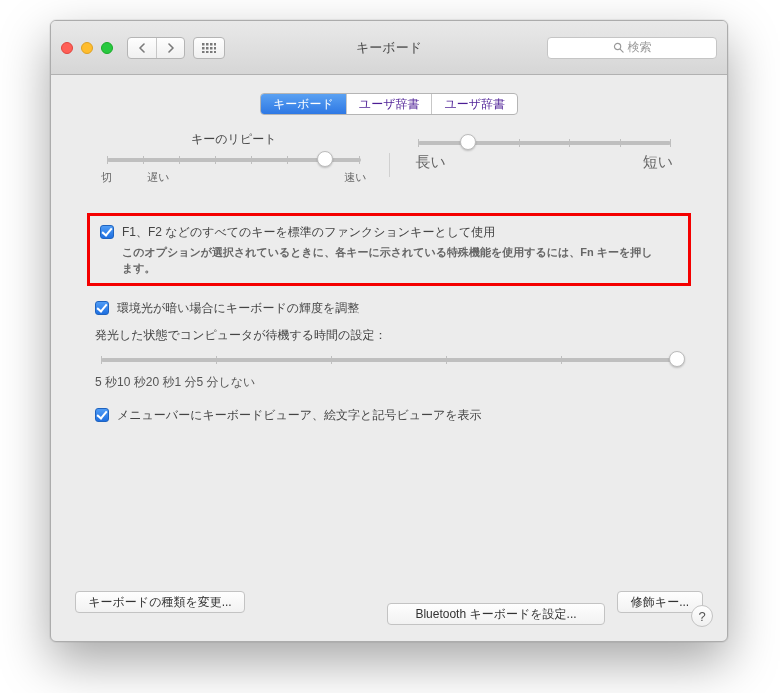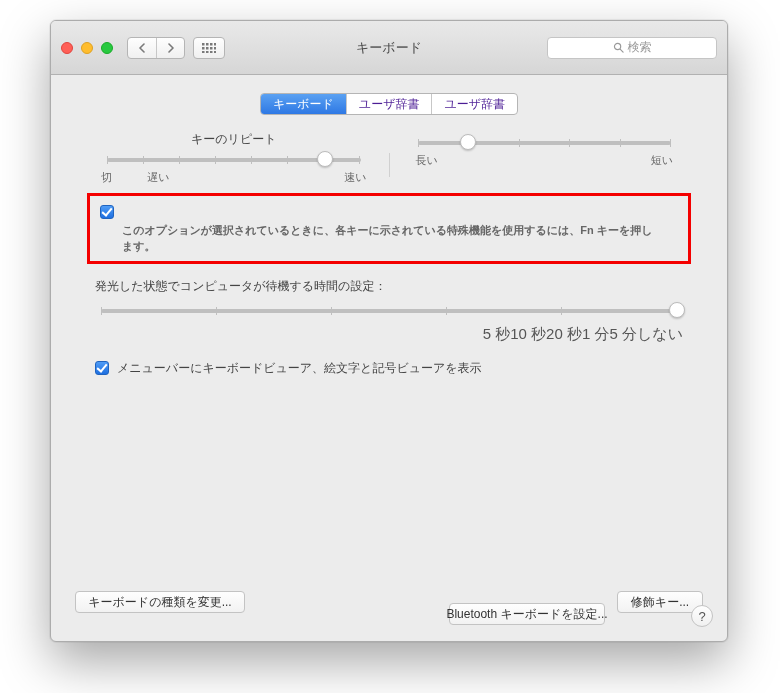--- a/index.html
+++ b/index.html
@@ -70,37 +70,37 @@
     padding:0 12px; font-size:12px; display:flex; align-items:center; justify-content:center;
     color:#4c1d95; min-width:68px;
   }
   .tab + .tab { border-left:1px solid #c7c7c7; }
   .tab.active {
     background: linear-gradient(#5aa1f2,#2e78e4); color:#fff;
   }
   
   .content { flex:1; padding: 0 28px; font-size:12px; color:#444; position:relative; }
   .sliders {
-    display:flex; gap:0; justify-content:center; margin-top:4px; margin-bottom:8px;
+    display:flex; gap:0; justify-content:center; margin-top:4px; margin-bottom:28px;
   }
   .sliderbox { flex:1; padding:0 18px; max-width:310px;}
   .sliderlabel { text-align:center; margin-bottom:6px; }
   .track {
     position:relative; height:4px; background:#bfbfbf; border-radius:2px; margin:10px 10px 0;
   }
   .ticks {
     position:absolute; inset:0; display:flex; justify-content:space-between;
   }
   .tick { width:1px; height:8px; background:#bfbfbf; margin-top:-2px; }
   .knob {
     position:absolute; top:-7px; width:16px; height:16px; border-radius:50%;
     background:#fff; border:1px solid #bcbcbc; box-shadow:0 1px 2px rgba(0,0,0,0.2);
     transform:translateX(-50%);
   }
-  .scale { display:flex; justify-content:space-between; margin:8px 8px 0; font-size:11px; color:#666;}
+  .scale { display:flex; justify-content:space-between; margin:8px 8px 0; font-size:15px; color:#666;}
   .scale3 { display:flex; justify-content:space-between; margin:8px 4px 0; font-size:11px; color:#666;}
   .vdiv { width:1px; background:#d0d0d0; margin:22px 0 8px;}
   
   .checkrow { display:flex; align-items:flex-start; gap:8px; margin:10px 16px; }
   .checkbox {
     width:14px; height:14px; border-radius:3px; flex:none; margin-top:1px;
     background: linear-gradient(#4f9cf6,#1e6fe0);
     border:1px solid #1f63bf; position:relative;
   }
   .checkbox::after {
@@ -109,21 +109,21 @@
   }
   .desc { font-size:11px; color:#666; margin:4px 16px 0 38px; line-height:1.45; }
   .redbox {
     border:3px solid #f40000; padding:8px 10px 6px; margin:0 8px 14px;
   }
   .wide-track {
     position:relative; height:4px; background:#bfbfbf; border-radius:2px;
     margin:14px 22px 0;
   }
   .ticklabels {
-    display:flex; justify-content:flex-end; margin:12px 16px 0; font-size:15px; color:#555;
+    display:flex; justify-content:flex-start; margin:12px 16px 0; font-size:12px; color:#555;
   }
   
   .bottom {
     display:flex; gap:12px; padding:16px 24px; align-items:center;
     justify-content:flex-start;
   }
   .btn {
     height:22px; padding:0 12px; font-size:12px; border-radius:4px;
     background:linear-gradient(#fefefe,#f2f2f2); border:1px solid #c3c3c3; color:#333;
     display:inline-flex; align-items:center; justify-content:center;
@@ -238,24 +238,29 @@
         <div class="scale">
           <span>長い</span>
           <span>短い</span>
         </div>
       </div>
     </div>
 
     <div class="redbox">
       <div class="checkrow" style="margin:0 0 0 0;">
         <div class="checkbox"></div>
+        <div>F1、F2 などのすべてのキーを標準のファンクションキーとして使用</div>
       </div>
       <div class="desc" style="margin-left:22px;font-weight:bold;">このオプションが選択されているときに、各キーに示されている特殊機能を使用するには、Fn キーを押します。</div>
     </div>
 
+    <div class="checkrow">
+      <div class="checkbox"></div>
+      <div>環境光が暗い場合にキーボードの輝度を調整</div>
+    </div>
 
     <div style="margin:8px 16px 0;">発光した状態でコンピュータが待機する時間の設定：</div>
 
     <div class="wide-track">
       <div class="ticks">
           <div class="tick"></div>
           <div class="tick"></div>
           <div class="tick"></div>
           <div class="tick"></div>
           <div class="tick"></div>
@@ -275,19 +280,19 @@
     <div class="checkrow" style="margin-top:16px;">
       <div class="checkbox"></div>
       <div>メニューバーにキーボードビューア、絵文字と記号ビューアを表示</div>
     </div>
 
   </div>
 
   <div class="bottom">
     <div class="btn" style="width:170px;">キーボードの種類を変更...</div>
     <div style="flex:1"></div>
-    <div class="btn" style="width:156px;margin-top:24px;">Bluetooth キーボードを設定...</div>
+    <div class="btn" style="width:218px;margin-top:24px;">Bluetooth キーボードを設定...</div>
     <div class="btn" style="width:86px;">修飾キー...</div>
   </div>
 
   <div class="help">?</div>
 
 </div>
 
 </body></html>

